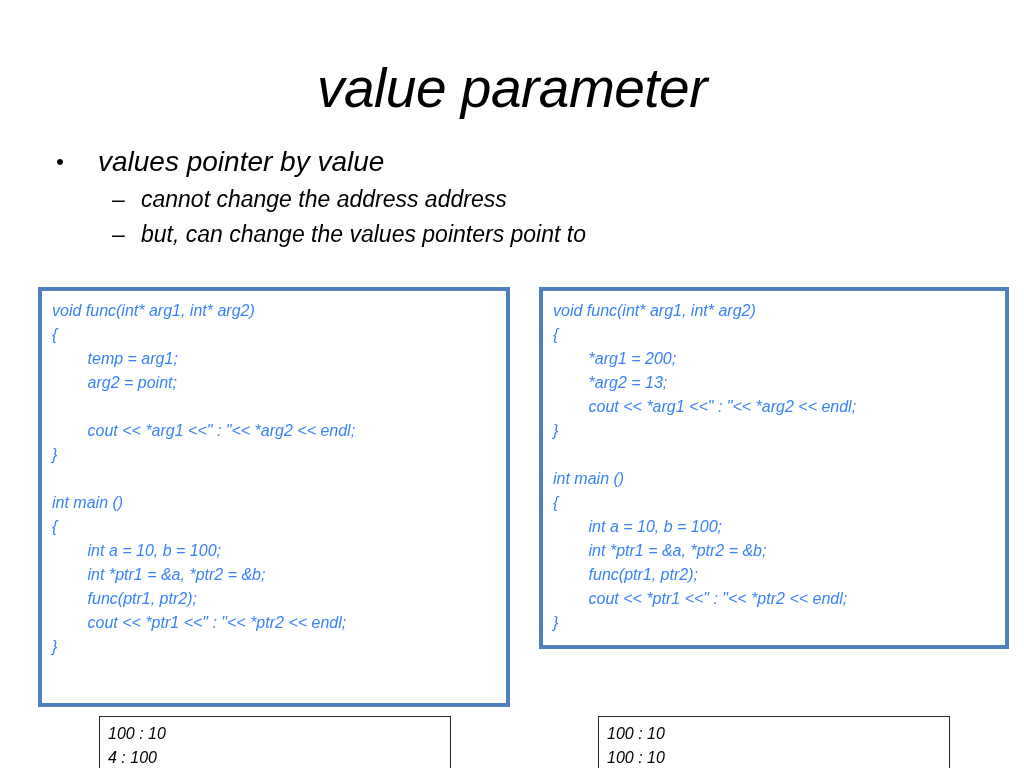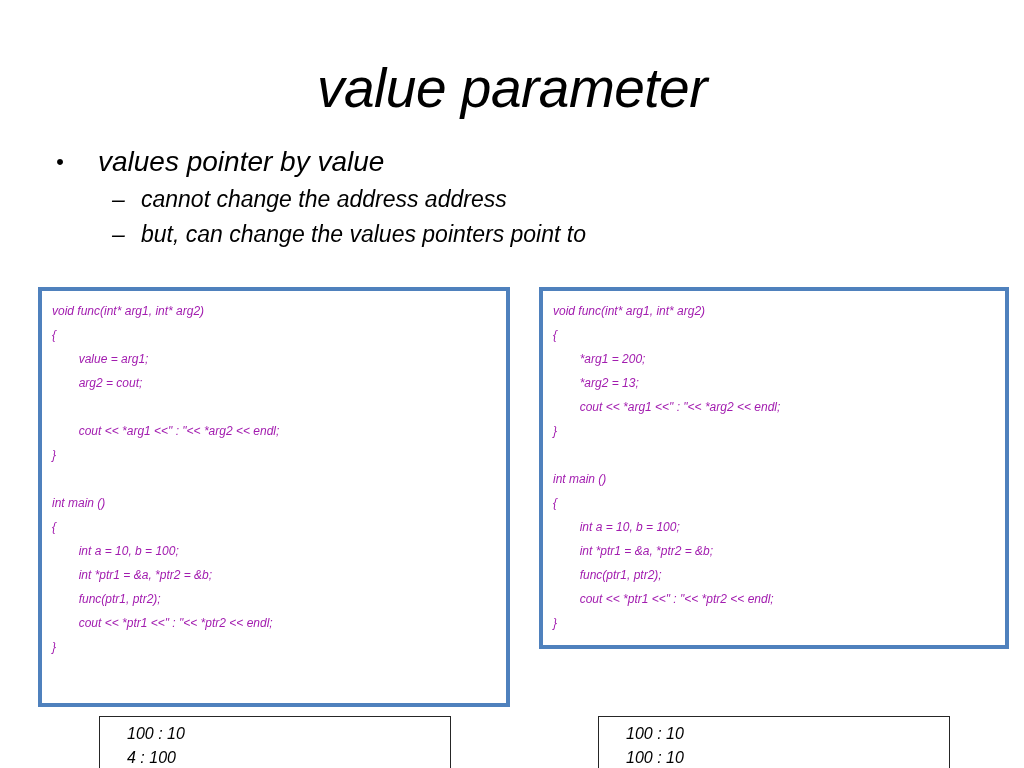--- a/index.html
+++ b/index.html
@@ -85,25 +85,25 @@
   #code-box-left  { left: 38px;  top: 272px; width: 472px; height: 420px; }
   #code-box-right { left: 539px; top: 272px; width: 470px; height: 362px; }
 
   .code-lines {
     position: absolute;
     left: 10px;
     top: 8px;
     right: 6px;
   }
   .code-line {
-    font-size: 12px;
+    font-size: 16px;
     line-height: 24px;
     height: 24px;
     white-space: pre;
-    color: #a21caf;
+    color: #3b82f6;
   }
 
   
   .output-box {
     position: absolute;
     box-sizing: border-box;
     background: #ffffff;
     border: 1.5px solid #262626;
   }
   #output-box-left  { left: 99px;  top: 701px; width: 352px; height: 56px; }
@@ -113,21 +113,20 @@
     position: absolute;
     left: 8px;
     top: 5px;
   }
   .output-line {
     font-size: 16px;
     line-height: 24px;
     height: 24px;
     white-space: pre;
     color: #000000;
-    margin-left: 19px;
   }
 </style>
 </head>
 <body style="background: rgb(255, 255, 255);">
 
 <div class="slide">
 
   <div class="slide-title">value parameter</div>
 
   <div class="bullets">
@@ -146,22 +145,22 @@
       <span class="marker">–</span>
       <span class="bullet-text">but, can change the values pointers point to</span>
     </div>
 
   </div>
 
   <div class="code-box" id="code-box-left" style="border-color: rgb(79, 129, 189);">
     <div class="code-lines">
         <div class="code-line">void func(int* arg1, int* arg2)</div>
         <div class="code-line">{</div>
-        <div class="code-line">        value = arg1;</div>
-        <div class="code-line">        arg2 = cout;</div>
+        <div class="code-line">        temp = arg1;</div>
+        <div class="code-line">        arg2 = point;</div>
         <div class="code-line">&nbsp;</div>
         <div class="code-line">        cout &lt;&lt; *arg1 &lt;&lt;" : "&lt;&lt; *arg2 &lt;&lt; endl;</div>
         <div class="code-line">}</div>
         <div class="code-line">&nbsp;</div>
         <div class="code-line">int main ()</div>
         <div class="code-line">{</div>
         <div class="code-line">        int a = 10, b = 100;</div>
         <div class="code-line">        int *ptr1 = &amp;a, *ptr2 = &amp;b;</div>
         <div class="code-line">        func(ptr1, ptr2);</div>
         <div class="code-line">        cout &lt;&lt; *ptr1 &lt;&lt;" : "&lt;&lt; *ptr2 &lt;&lt; endl;</div>

